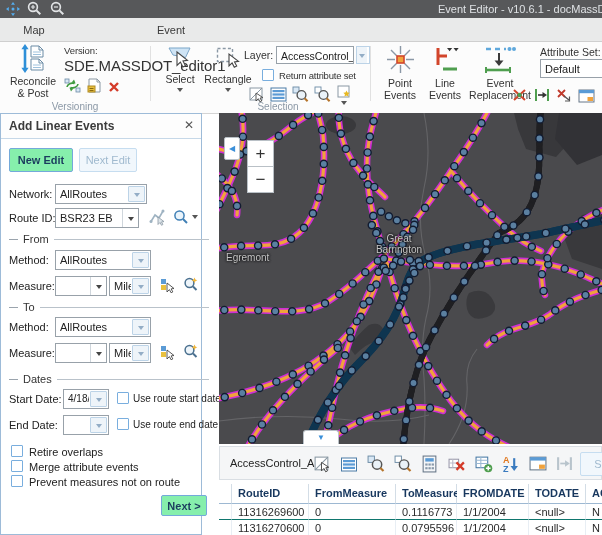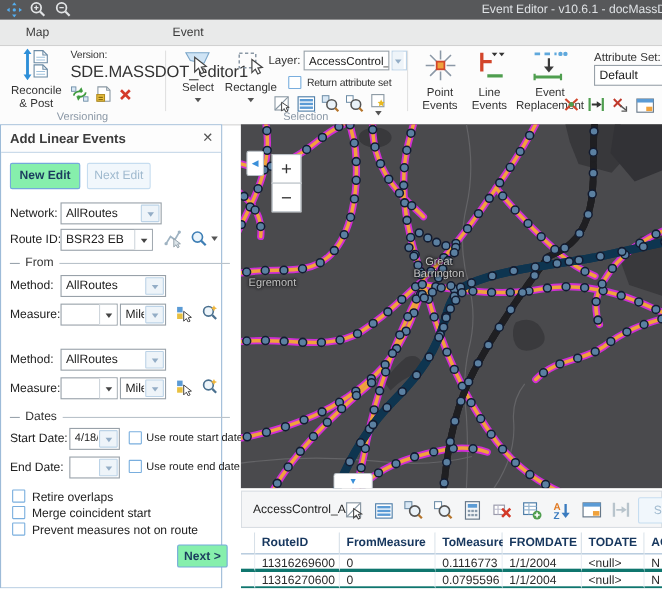--- a/index.html
+++ b/index.html
@@ -72,21 +72,21 @@
 
   
   .tablewrap{position:absolute;left:219px;top:444px;width:383px;height:91px;background:#fff;overflow:hidden}
   .ttoolbar{position:absolute;left:0;top:2px;width:383px;height:34px;background:#f5f6f7;
             border:1px solid #d9dee3;box-sizing:border-box}
   .tsource{position:absolute;left:10px;top:10px;font-size:11px;color:#222}
   .ticn{position:absolute;top:8px;display:inline-flex}
   .grid{position:absolute;left:0;top:40px;display:grid;grid-template-columns:13px 77px 87px 61px 72px 57px 46px}
   .gh{font-size:11px;font-weight:bold;color:#17375e;background:#fff;border-right:1px solid #d3dde6;
       border-bottom:1px solid #9db8d2;padding:3px 0 3px 6px;height:20px;box-sizing:border-box;white-space:nowrap}
-  .gc{font-size:11px;color:#2a2a2a;border-right:1px solid #e8eef4;border-bottom:3px solid #0f766e;
+  .gc{font-size:11px;color:#2a2a2a;border-right:1px solid #e8eef4;border-bottom:1px solid #0f766e;
       padding:2px 0 2px 6px;height:16px;box-sizing:border-box;white-space:nowrap}
 </style>
 </head>
 <body>
 
 <div class="app">
 
   <div class="titlebar">
     <span class="ticon" style="left:6px">
       <svg width="14" height="14" viewBox="0 0 14 14">
@@ -383,20 +383,23 @@
           </svg>
       </span>
       <span class="abs" style="left:182px;top:137px">
         <svg width="17" height="17" viewBox="0 0 17 17">
             <circle cx="6.5" cy="7" r="4.4" fill="#eef5fa" stroke="#4a708f" stroke-width="1.5"></circle>
             <path d="M10 10.5l3.5 3.5" stroke="#4a708f" stroke-width="2"></path>
             <path d="M11.5 1.5l.9 1.9 1.9.9-1.9.9-.9 1.9-.9-1.9-1.9-.9 1.9-.9z" fill="#f0b63c"></path>
           </svg>
       </span>
 
+      <div class="fsep" style="left:8px;top:162px;width:200px">
+          <span>To</span>
+        </div>
 
       <div class="lbl" style="left:8px;top:182px">Method:</div>
       <div class="combo" style="left:54px;top:178px;width:96px">
         <span class="val">AllRoutes</span>
         <span class="arr dis"></span>
       </div>
       <div class="lbl" style="left:8px;top:208px">Measure:</div>
       <div class="combo" style="left:54px;top:204px;width:52px">
         <span class="val"></span>
         <span class="arr"></span>
@@ -436,21 +439,21 @@
       <div class="combo" style="left:62px;top:276px;width:46px">
         <span class="val"></span>
         <span class="arr dis"></span>
       </div>
       <span class="cb" style="left:116px;top:279px"></span>
       <div class="lbl" style="left:132px;top:280px;font-size:10px">Use route end date</div>
 
       <span class="cb" style="left:10px;top:306px"></span>
       <div class="lbl" style="left:28px;top:307px">Retire overlaps</div>
       <span class="cb" style="left:10px;top:321px"></span>
-      <div class="lbl" style="left:28px;top:322px">Merge coincident start</div>
+      <div class="lbl" style="left:28px;top:322px">Merge attribute events</div>
       <span class="cb" style="left:10px;top:336px"></span>
       <div class="lbl" style="left:28px;top:337px">Prevent measures not on route</div>
 
       <div class="btn primary" style="left:160px;top:356px;width:46px;height:21px">Next &gt;</div>
     </div>
   </div>
 
   <div class="map">
     <svg id="mapsvg" width="383" height="331" viewBox="0 0 383 331">
 

